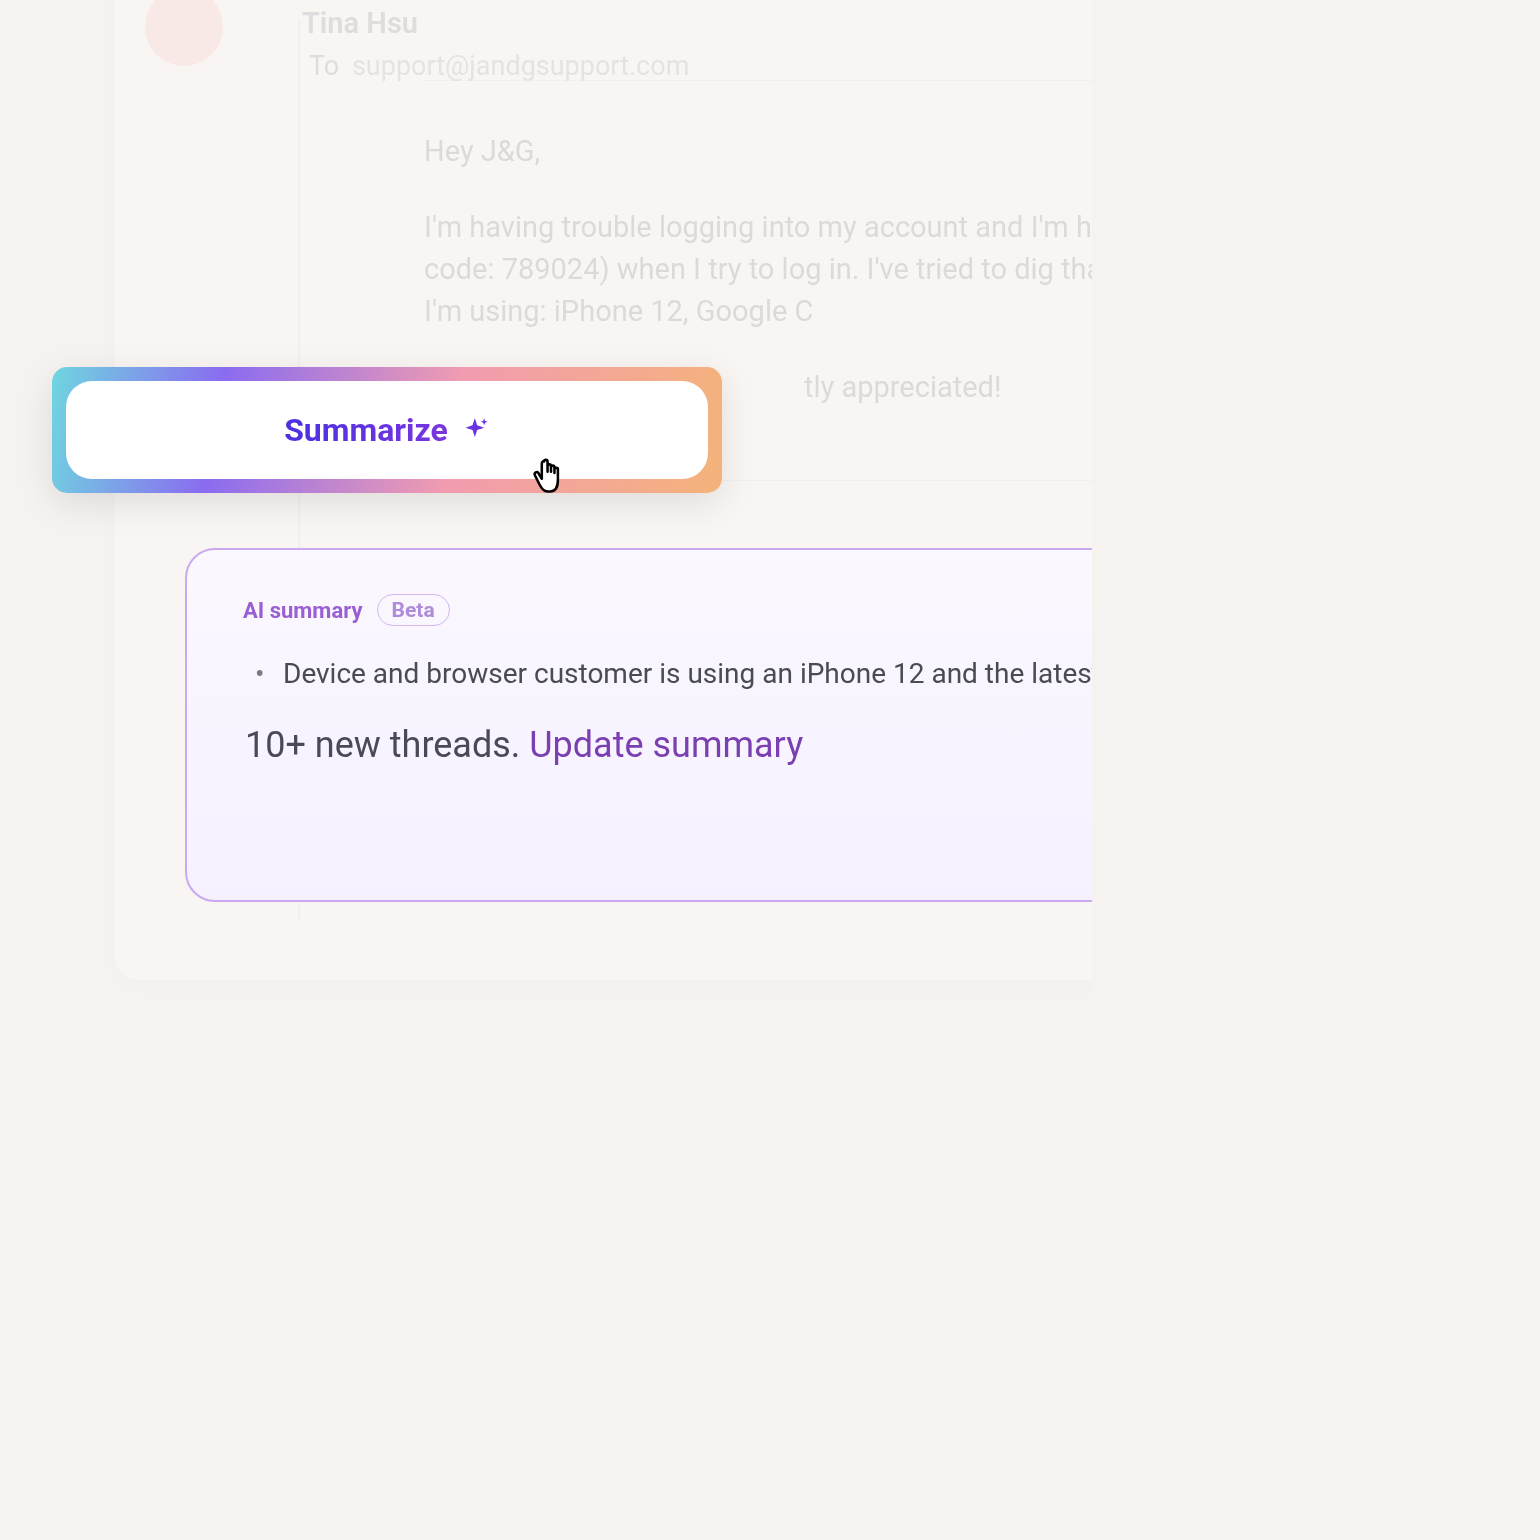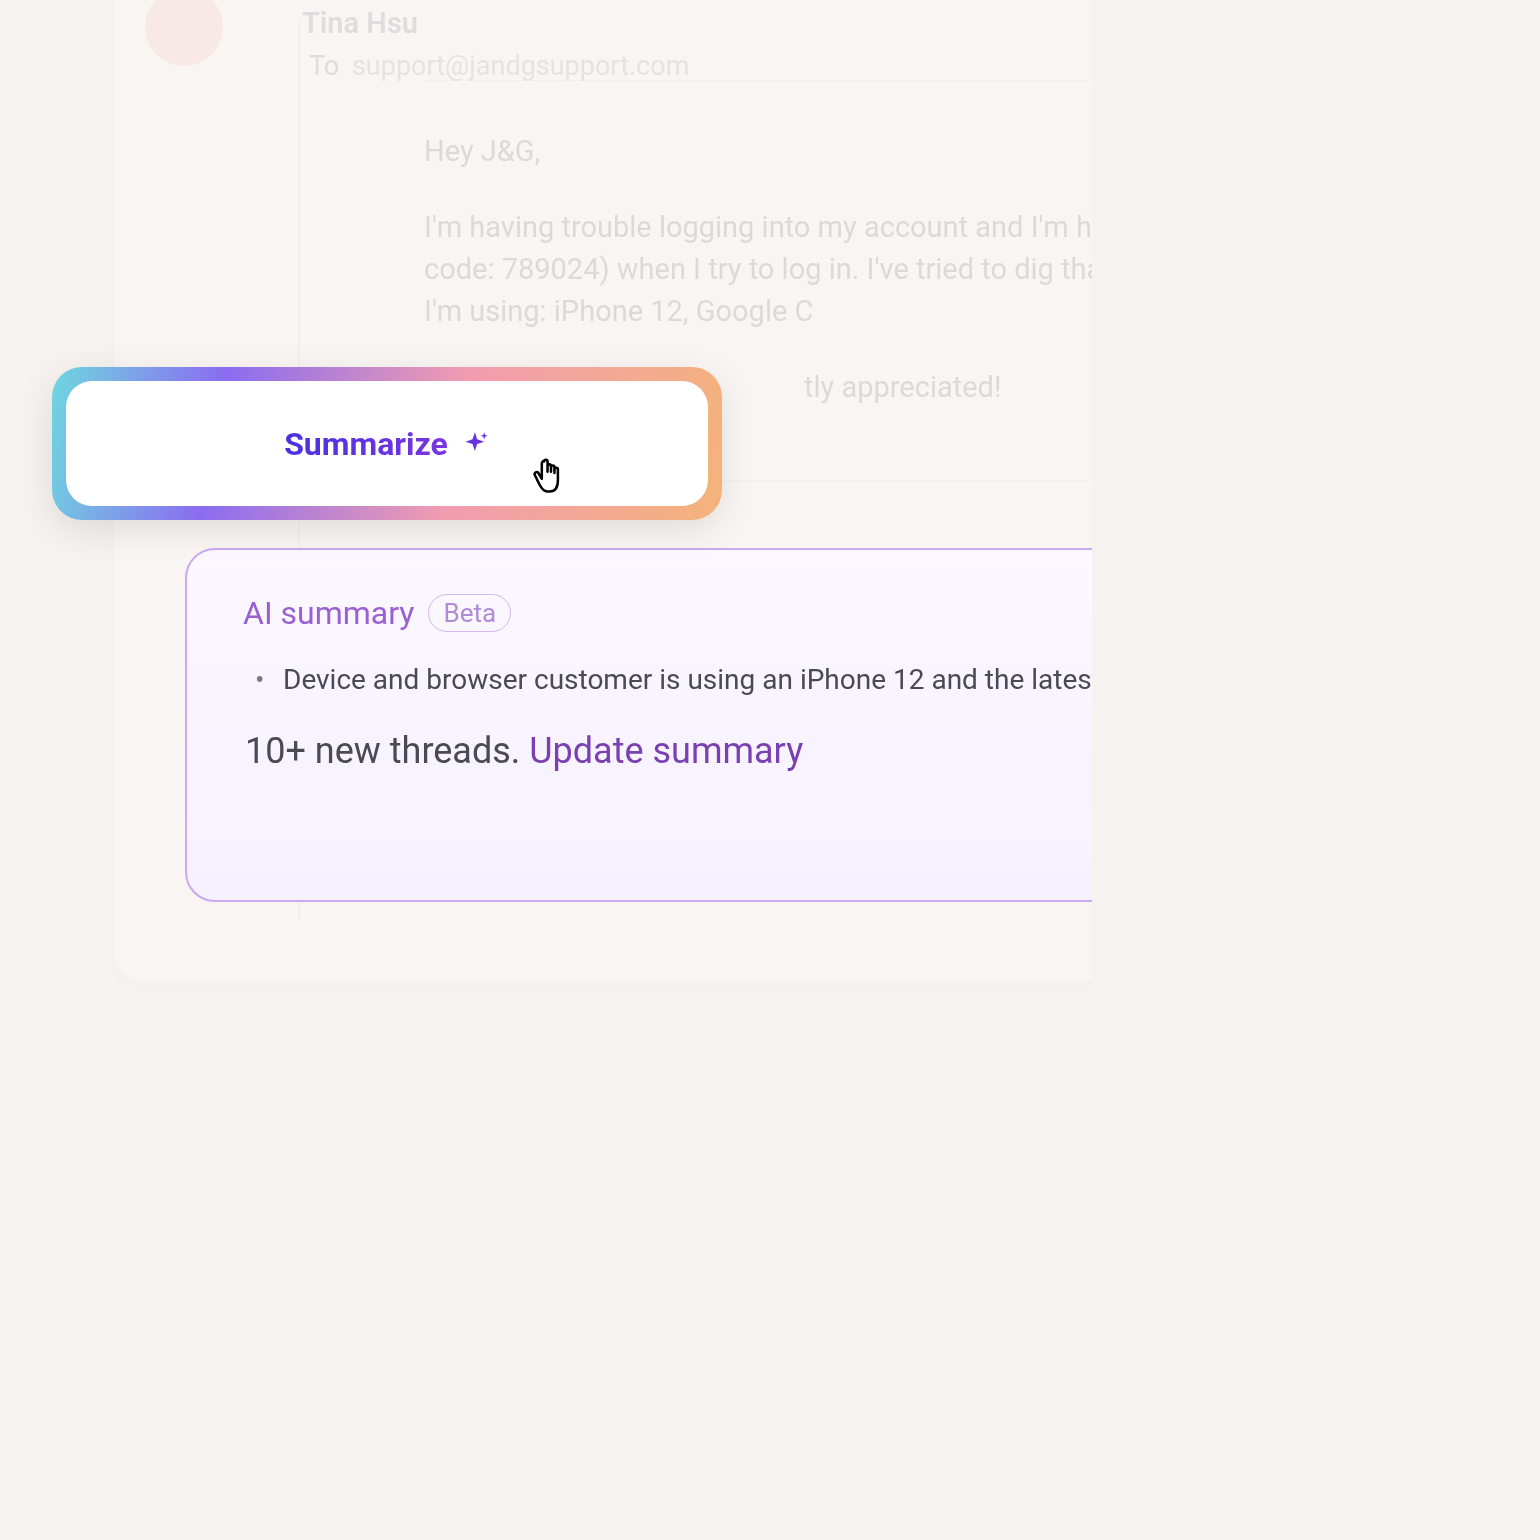--- a/index.html
+++ b/index.html
@@ -98,22 +98,22 @@
     height: 1px;
     background: #e5e5ea;
   }
 
   
   .summarize-pill {
     position: absolute;
     left: 52px;
     top: 367px;
     width: 670px;
-    height: 153px;
-    border-radius: 30px;
+    height: 126px;
+    border-radius: 15px;
     padding: 14px;
     background: linear-gradient(100deg, #6fd6e0 0%, #8a6cf0 25%, #f29cb0 60%, #f4b37a 100%);
     z-index: 10;
     box-shadow: 0 10px 36px rgba(0,0,0,0.10);
     cursor: pointer;
   }
   .summarize-pill .inner {
     width: 100%; height: 100%;
     background: #ffffff;
     border-radius: 26px;
@@ -159,27 +159,27 @@
     padding: 44px 56px 44px 56px;
     z-index: 5;
   }
   .ai-summary .header {
     display: flex;
     align-items: center;
     gap: 14px;
     margin-bottom: 24px;
   }
   .ai-summary .title {
-    font-size: 32px;
-    font-weight: 400;
+    font-size: 22px;
+    font-weight: 700;
     color: #9a5fd2;
   }
   .beta-badge {
-    font-size: 26px;
-    font-weight: 400;
+    font-size: 21px;
+    font-weight: 700;
     color: #b08bd8;
     border: 1.5px solid #d6b7ef;
     border-radius: 999px;
     padding: 3px 14px;
   }
   .ai-summary ul {
     list-style: none;
     padding-left: 12px;
     margin-bottom: 26px;
   }

